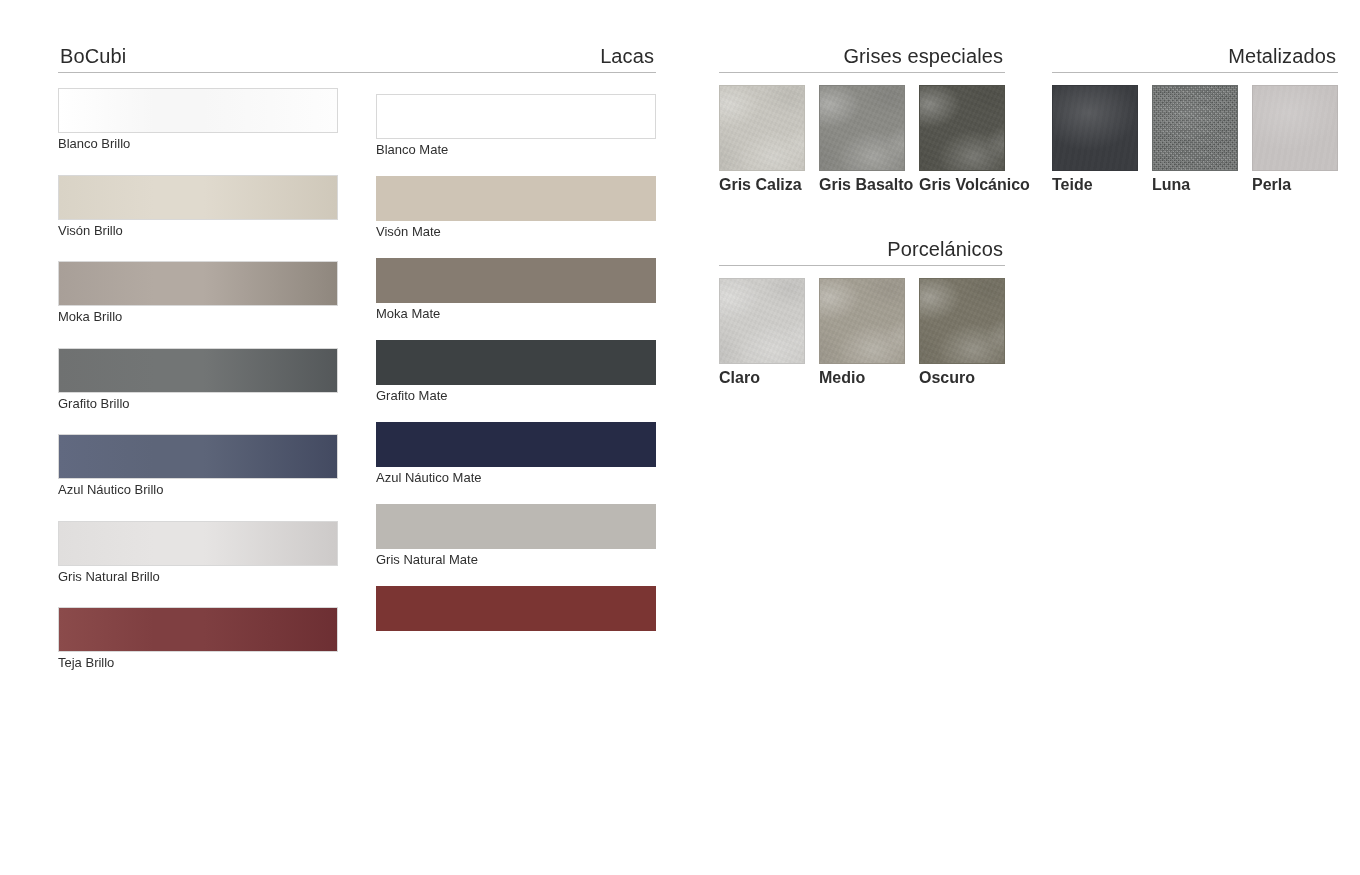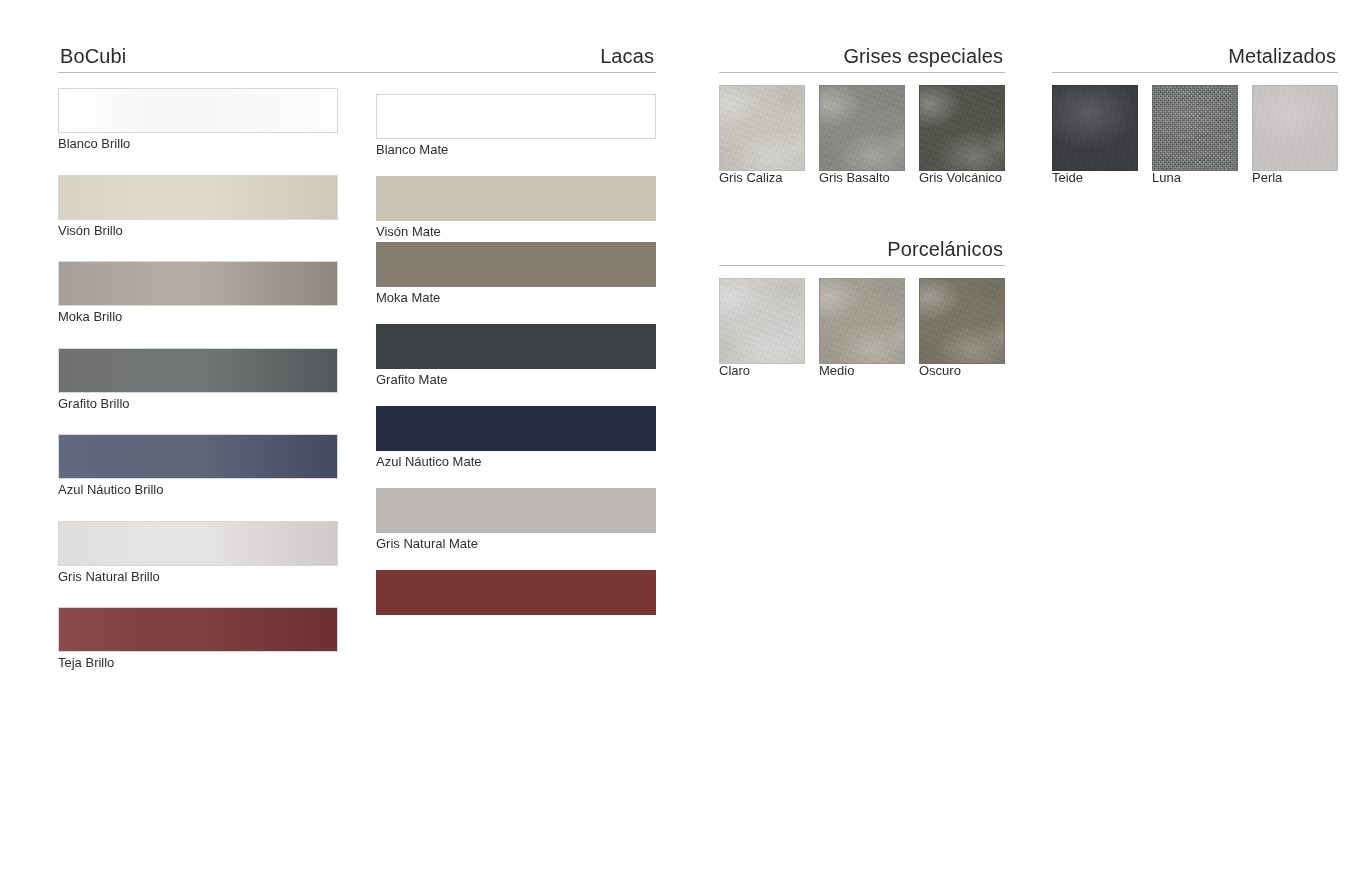--- a/index.html
+++ b/index.html
@@ -94,25 +94,26 @@
 
   .sq {
     width: 86px;
     height: 86px;
     position: relative;
     overflow: hidden;
     border: 1px solid rgba(0,0,0,0.06);
   }
 
   .sq-label {
-    font-size: 13px;
+    font-size: 16px;
     color: #2f2f2f;
     line-height: 13px;
-    padding-top: 0;
+    padding-top: 7px;
     white-space: nowrap;
+    font-weight: bold;
   }
 
   
   .tex-mottle::after,
   .tex-mottle::before {
     content: "";
     position: absolute;
     inset: -20%;
     pointer-events: none;
   }
@@ -212,21 +213,21 @@
       </div>
     <div class="bar-col" id="col-mate" style="padding-top: 6px;">
         <div class="bar-item">
           <div class="bar flat" style="background: rgb(255, 255, 255); border-color: rgb(216, 216, 216);"></div>
           <div class="bar-label">Blanco Mate</div>
         </div>
         <div class="bar-item" style="margin-top: 20px;">
           <div class="bar flat" style="background: rgb(206, 196, 181); border-color: rgb(206, 196, 181);"></div>
           <div class="bar-label">Visón Mate</div>
         </div>
-        <div class="bar-item" style="margin-top: 4px;">
+        <div class="bar-item" style="margin-top: 20px;">
           <div class="bar flat" style="background: rgb(134, 124, 113); border-color: rgb(134, 124, 113);"></div>
           <div class="bar-label">Moka Mate</div>
         </div>
         <div class="bar-item" style="margin-top: 20px;">
           <div class="bar flat" style="background: rgb(61, 65, 67); border-color: rgb(61, 65, 67);"></div>
           <div class="bar-label">Grafito Mate</div>
         </div>
         <div class="bar-item" style="margin-top: 20px;">
           <div class="bar flat" style="background: rgb(38, 43, 70); border-color: rgb(38, 43, 70);"></div>
           <div class="bar-label">Azul Náutico Mate</div>

